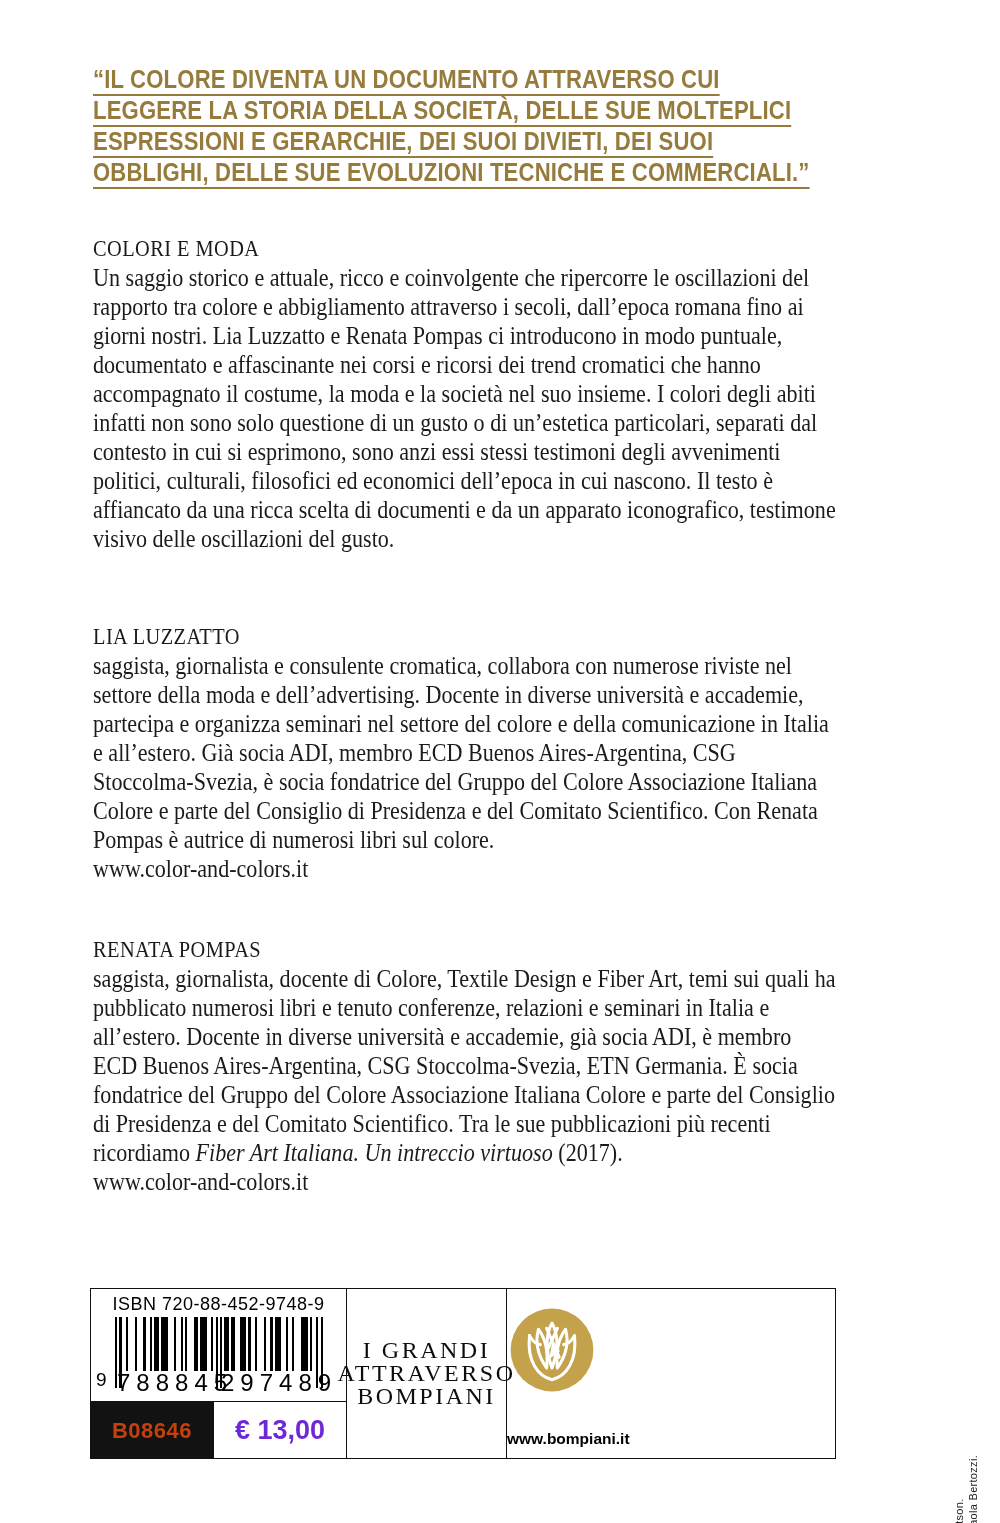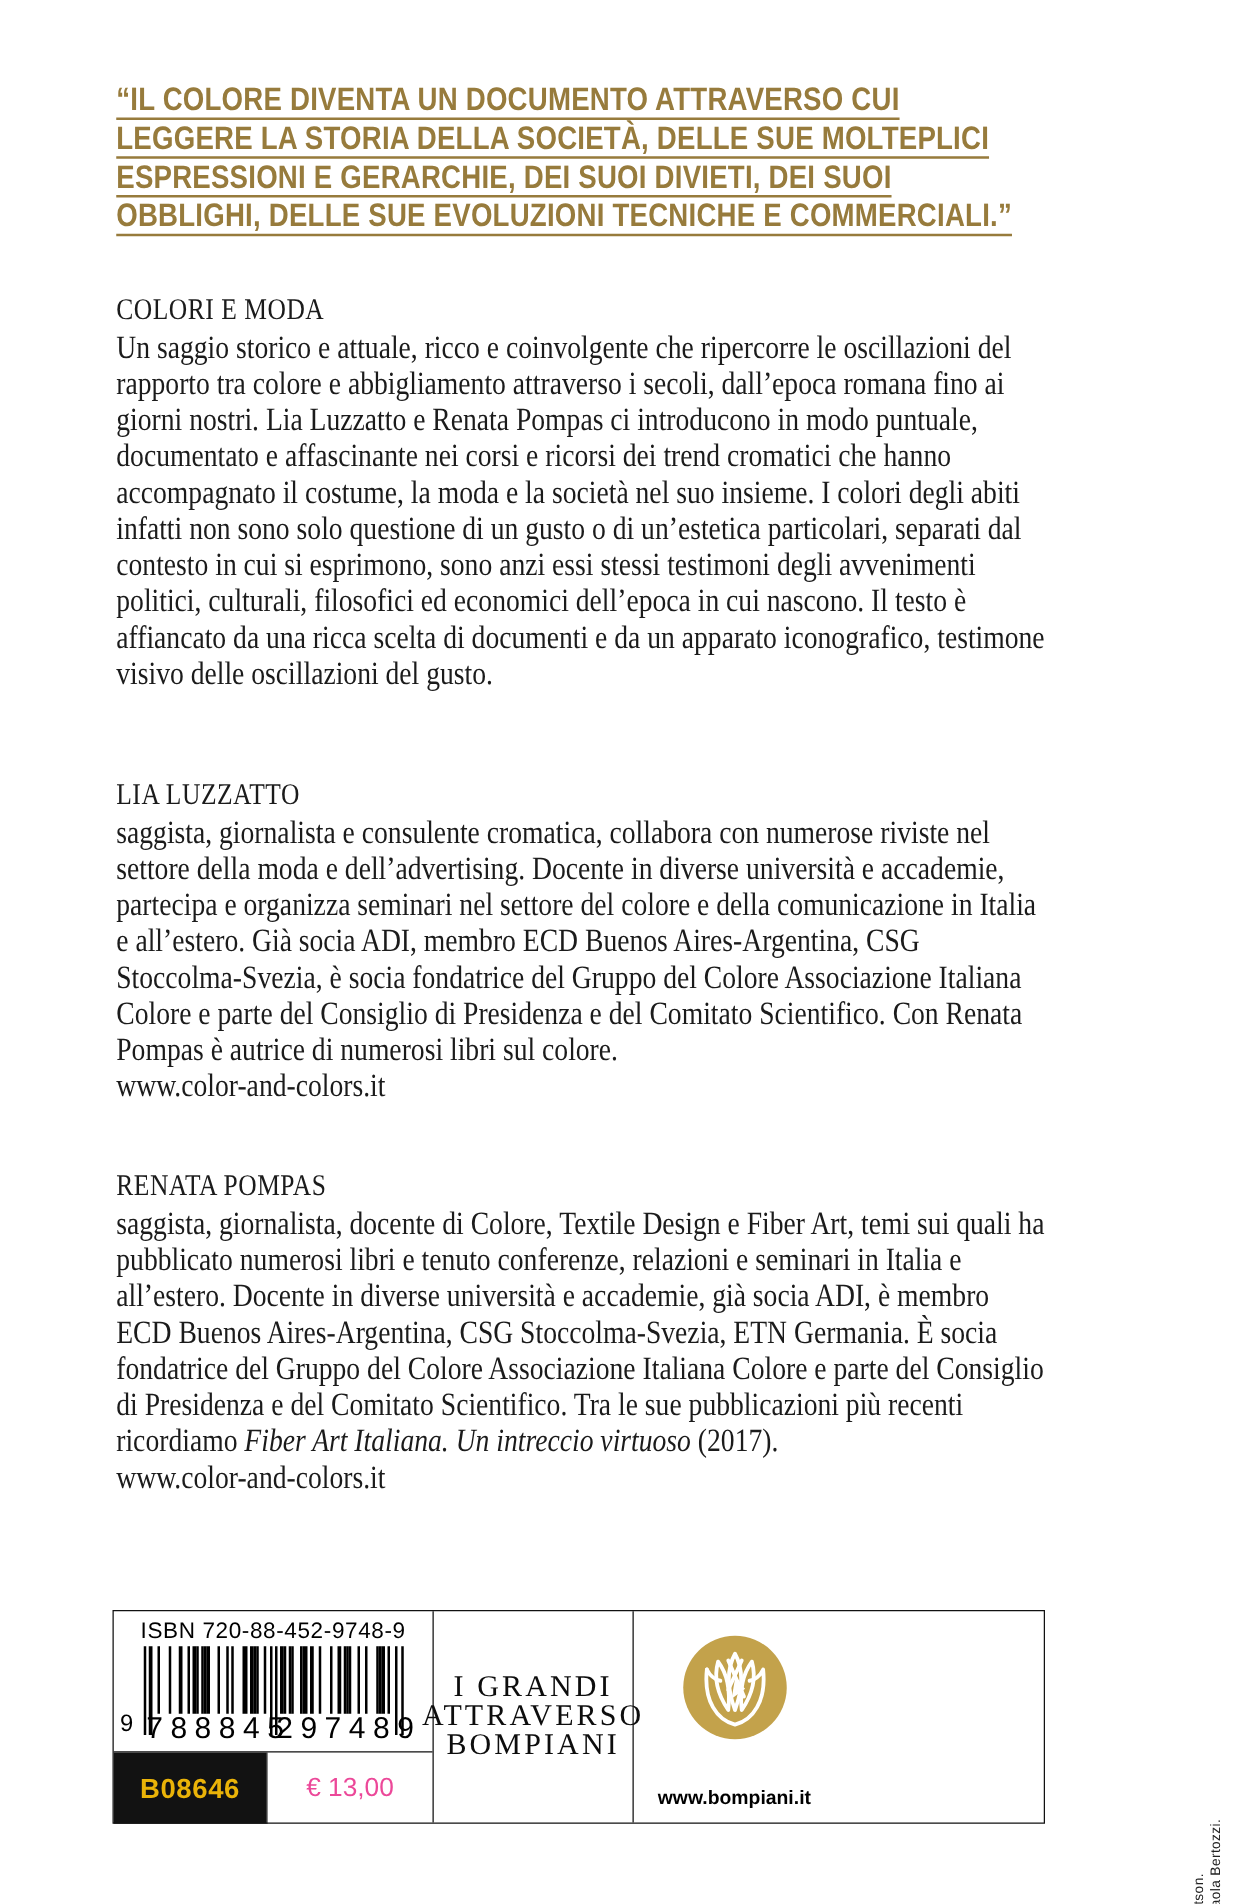--- a/index.html
+++ b/index.html
@@ -43,21 +43,21 @@
   .footer-box{
     position:absolute;left:90px;top:1288px;width:746px;height:171px;
     border:1.5px solid var(--line);display:flex;box-sizing:border-box;
     font-family:"Liberation Sans", sans-serif;
   }
   .cell{box-sizing:border-box;height:100%;}
   .cell-barcode{width:255px;position:relative;}
   .cell-imprint{width:160px;border-left:1.5px solid var(--line);
     display:flex;align-items:center;justify-content:center;}
   .cell-logo{border-left:1.5px solid var(--line);
-    display:flex;flex-direction:column;align-items:center;justify-content:space-between;
+    display:flex;flex-direction:column;justify-content:space-between;
     padding:16px 0 10px 0;}
   .cell-bompiani{width:162px;}
   .cell-giunti{width:164px;}
   .bc-area{position:relative;height:112px;border-bottom:1.5px solid var(--line);}
   .isbn-label{
     text-align:center;padding-top:5px;font-size:18px;letter-spacing:0.5px;color:#000;
   }
   .bars{
     position:absolute;left:24px;top:28px;width:208px;height:74px;
     display:flex;align-items:flex-start;
@@ -65,26 +65,26 @@
   .bars i{display:block;flex:1 1 auto;height:54px;}
   .bars i.b{background:#000;}
   .bars i.g{height:71px;}
   .bc-digit-left{position:absolute;left:5px;top:80px;font-size:19px;color:#000;}
   .bc-group{position:absolute;top:80px;width:100px;font-size:24px;letter-spacing:6px;
     text-align:center;color:#000;background:transparent;}
   .bc-group1{left:26px;}
   .bc-group2{left:130px;}
   .price-row{display:flex;height:57px;}
   .code-box{
-    width:122px;background:#121212;color:#eab308;display:flex;align-items:center;justify-content:center;
+    width:122px;background:#121212;color:#c2410c;display:flex;align-items:center;justify-content:center;
     font-size:22px;font-weight:bold;letter-spacing:0.5px;
   }
   .price-box{
     flex:1;border-left:1.5px solid var(--line);display:flex;align-items:center;justify-content:center;
-    font-size:21px;font-weight:normal;color:#ec4899;
+    font-size:27px;font-weight:bold;color:#6d28d9;
   }
   .imprint{
     font-family:"Liberation Serif", serif;font-size:24px;line-height:23px;
     letter-spacing:2.5px;text-align:center;color:#0d0d0d;
   }
   .logo-url{font-size:15.5px;font-weight:bold;color:#000;}
   .logo-svg{width:90px;height:90px;}
   
   .credits{
     position:absolute;right:20px;bottom:68px;

